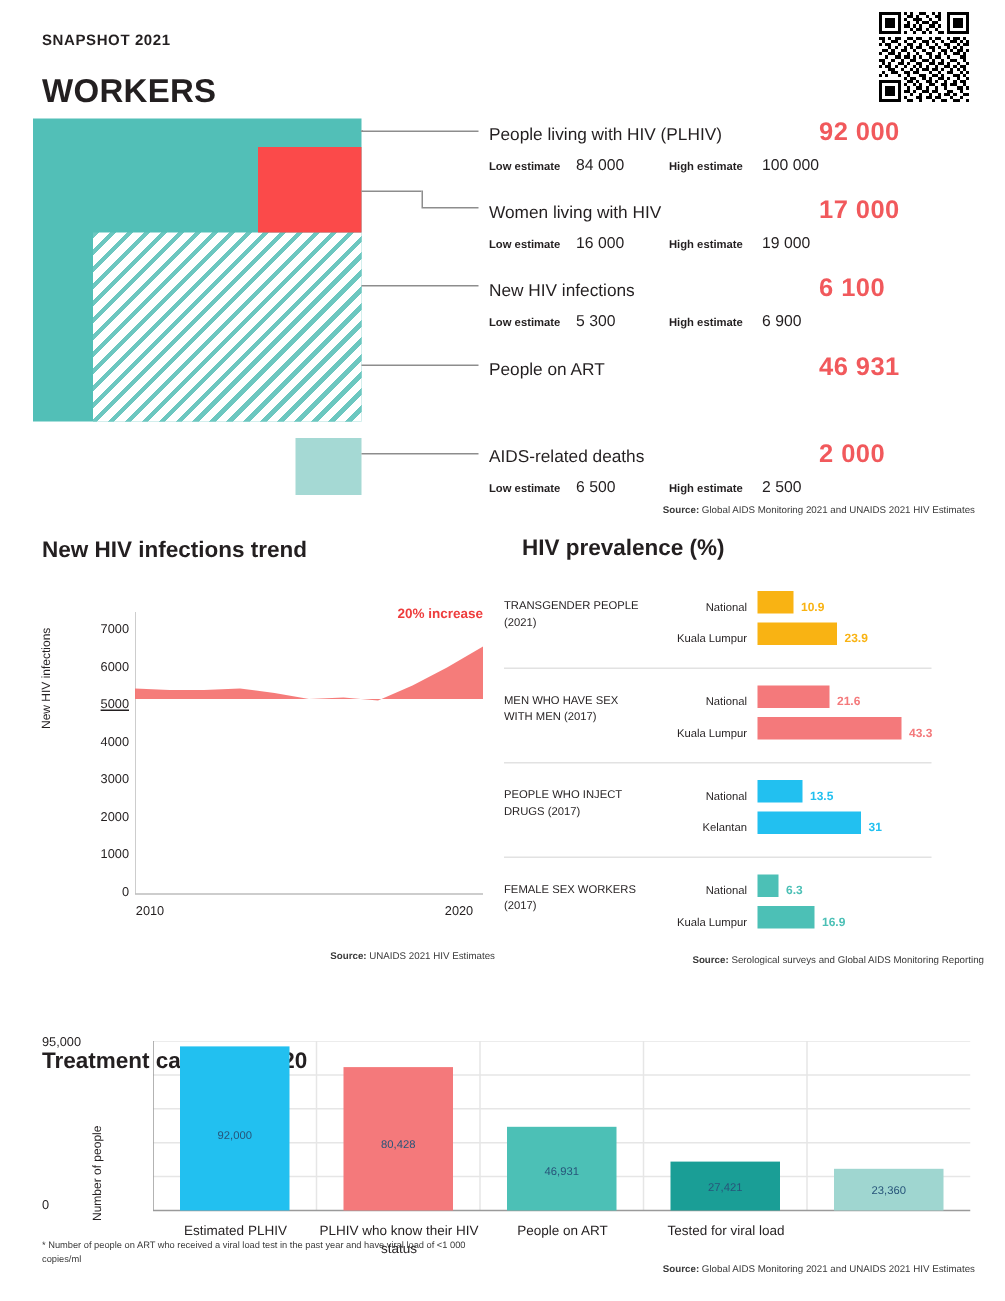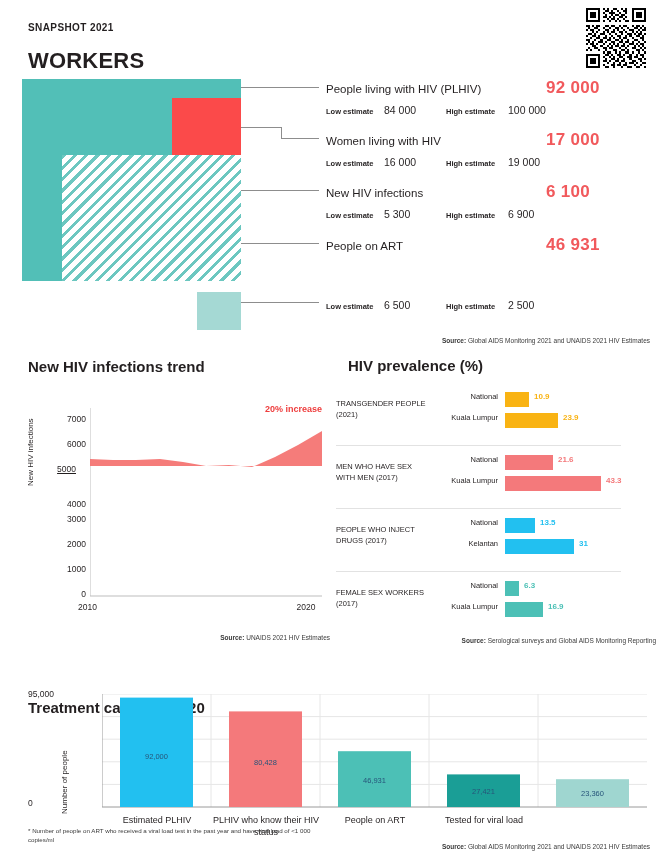--- a/index.html
+++ b/index.html
@@ -51,21 +51,21 @@
   #trend-ylabel{position:absolute;left:-2px;top:96px;transform:rotate(-90deg);
       transform-origin:0 0;font-size:8px;white-space:nowrap;}
   .tick-label{position:absolute;font-size:8.5px;color:#231f20;text-align:right;}
   #trend-annotation{position:absolute;right:6px;top:14px;font-size:9px;font-weight:bold;color:#ee3d3d;}
 
   
   #prev-title{left:348px;top:357px;}
   .prev-group{position:absolute;left:336px;width:320px;}
   .prev-group-label{position:absolute;left:0;top:6px;width:96px;font-size:7.5px;line-height:11px;color:#231f20;}
   .prev-rows{position:absolute;left:100px;top:0;width:220px;}
-  .prev-row{display:flex;align-items:flex-start;height:17px;margin-bottom:4px;}
+  .prev-row{display:flex;align-items:flex-end;height:17px;margin-bottom:4px;}
   .prev-row-label{width:62px;text-align:right;font-size:7.5px;padding-right:7px;color:#231f20;}
   .prev-bar{height:15px;}
   .prev-bar-value{font-size:8px;font-weight:bold;margin-left:5px;}
   .prev-divider{position:absolute;left:0;width:285px;border-top:1px solid #e2e2e2;}
 
   
   #cascade-title{left:28px;top:662px;margin-top:37px;}
   #cascade-chart{left:28px;top:692px;width:620px;height:130px;}
   #cascade-ylabel{position:absolute;left:32px;top:122px;transform:rotate(-90deg);
       transform-origin:0 0;font-size:8px;white-space:nowrap;}
@@ -370,20 +370,24 @@
 </div>
 
 <div class="stat-row" style="top:235px;">
   <div class="stat-head">
     <div class="stat-label">People on ART</div>
     <div class="stat-value">46 931</div>
   </div>
 </div>
 
 <div class="stat-row" style="top:293px;">
+  <div class="stat-head">
+    <div class="stat-label">AIDS-related deaths</div>
+    <div class="stat-value">2 000</div>
+  </div>
   <div class="stat-sub">
     <span class="est-key sub-low-key">Low estimate</span>
     <span class="est-val sub-low-val">6 500</span>
     <span class="est-key sub-high-key">High estimate</span>
     <span class="est-val">2 500</span>
   </div>
 </div>
 
 <div class="abs source" style="left:330px;top:337px;width:320px;text-align:right;">
   <b>Source:</b>
@@ -391,22 +395,22 @@
 </div>
 
 <div class="abs section-title" style="left:28px;top:358px;">New HIV infections trend</div>
 
 <div class="abs" id="trend-chart">
   <div id="trend-ylabel">New HIV infections</div>
   <div id="trend-annotation">20% increase</div>
 
   <div class="tick-label" style="left:14px;top:24px;width:44px;">7000</div>
   <div class="tick-label" style="left:14px;top:49px;width:44px;">6000</div>
-  <div class="tick-label" style="left:4px;top:74px;width:44px;text-decoration:underline;">5000</div>
-  <div class="tick-label" style="left:14px;top:109px;width:44px;">4000</div>
+  <div class="tick-label" style="left:14px;top:74px;width:44px;text-decoration:underline;">5000</div>
+  <div class="tick-label" style="left:14px;top:99px;width:44px;">4000</div>
   <div class="tick-label" style="left:14px;top:124px;width:44px;">3000</div>
   <div class="tick-label" style="left:14px;top:149px;width:44px;">2000</div>
   <div class="tick-label" style="left:14px;top:174px;width:44px;">1000</div>
   <div class="tick-label" style="left:14px;top:199px;width:44px;">0</div>
 
   <svg width="234" height="220" style="position:absolute;left:62px;top:18px;">
     <line x1="0" y1="0" x2="0" y2="188" stroke="#bdbdbd" stroke-width="1"></line>
     <line x1="0" y1="188" x2="232" y2="188" stroke="#bdbdbd" stroke-width="1"></line>
     <g stroke="#bdbdbd" stroke-width="1">
       <line x1="-4" y1="7" x2="0" y2="7"></line>
@@ -416,21 +420,21 @@
       <line x1="-4" y1="111" x2="0" y2="111"></line>
         <line x1="-4" y1="137" x2="0" y2="137"></line>
       <line x1="-4" y1="162" x2="0" y2="162"></line>
         <line x1="-4" y1="188" x2="0" y2="188"></line>
     </g>
 
     <path d="M0,51 L23,52 L46,52 L70,51 L93,54 L116,58 L139,57 L162,59 L185,49 L208,37 L232,23
              L232,58 L208,58 L185,58 L162,58 L139,58 L116,58 L93,58 L70,58 L46,58 L23,58 L0,58 Z" fill="#f4716f" opacity="0.92"></path>
   </svg>
 
-  <div class="tick-label" style="left:50px;top:212px;width:44px;text-align:left;">2010</div>
+  <div class="tick-label" style="left:50px;top:212px;width:44px;text-align:center;">2010</div>
   <div class="tick-label" style="left:256px;top:212px;width:44px;text-align:center;">2020</div>
 </div>
 
 <div class="abs source" style="left:30px;top:634px;width:300px;text-align:right;">
   <b>Source:</b>
   <span>UNAIDS 2021 HIV Estimates</span>
 </div>
 
 <div class="abs section-title" id="prev-title">HIV prevalence (%)</div>
 

